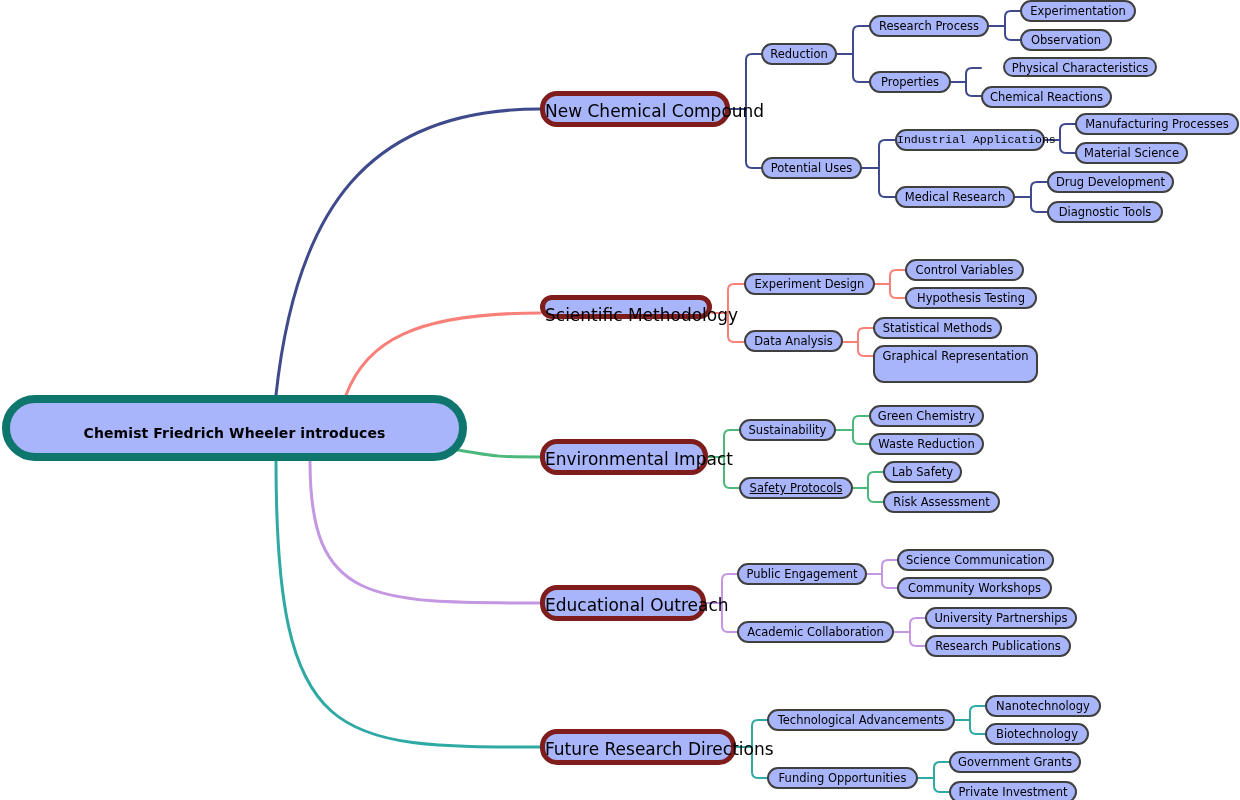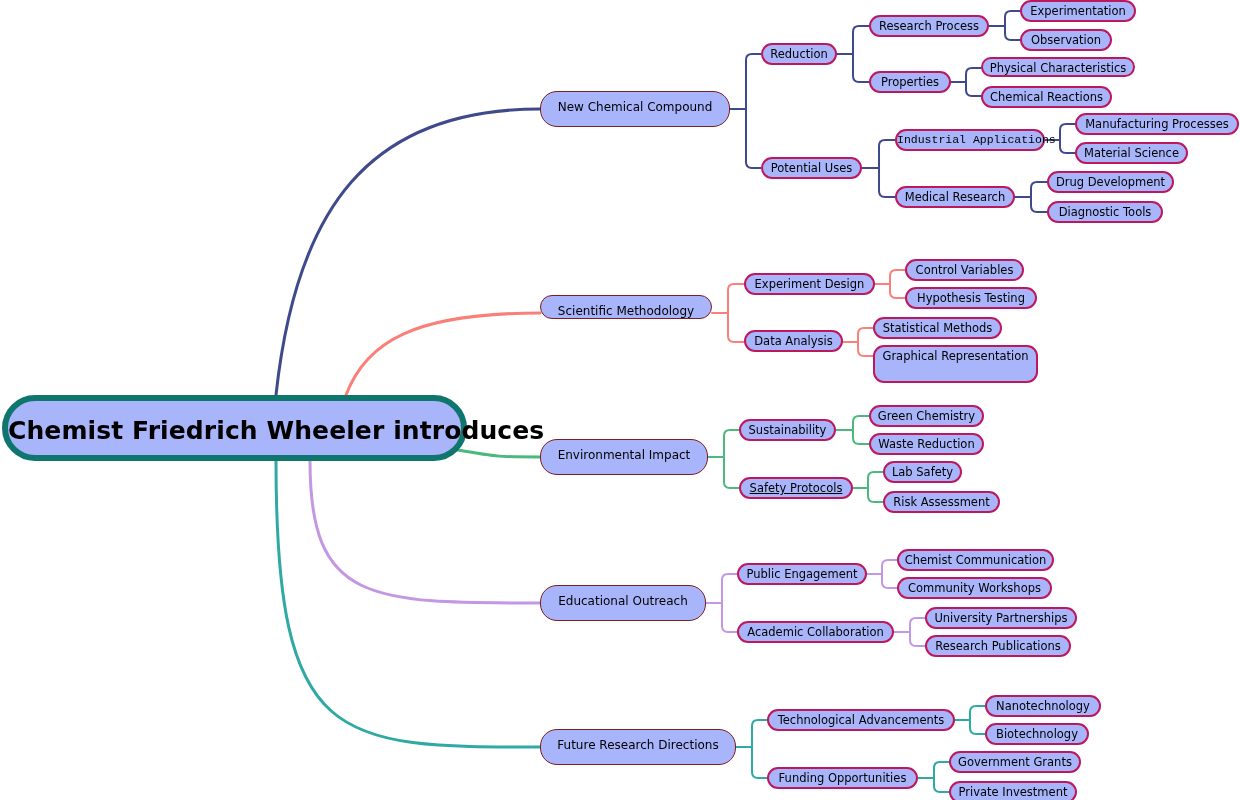--- a/index.html
+++ b/index.html
@@ -6,29 +6,29 @@
   body { width: 1240px; height: 800px; position: relative; overflow: hidden;
          font-family: "DejaVu Sans", sans-serif; }
   #canvas { position: absolute; left: 0; top: 0; width: 1240px; height: 800px; }
   .node {
     position: absolute; box-sizing: border-box;
     background: #a9b5fb; color: #000;
     white-space: nowrap; text-align: center;
     font-family: "DejaVu Sans", sans-serif;
   }
   .node.root {
-    border: 6px solid #0f766e; border-radius: 34px;
-    font-size: 25px; font-weight: bold; letter-spacing: 0.1px;
+    border: 8px solid #0f766e; border-radius: 34px;
+    font-size: 14px; font-weight: bold; letter-spacing: 0.1px;
   }
   .node.l1 {
-    border: 1px solid #7f1d1d; border-radius: 17px;
-    font-size: 12px;
+    border: 5px solid #7f1d1d; border-radius: 17px;
+    font-size: 17px;
   }
   .node.l2, .node.l3 {
-    border: 2px solid #be185d; border-radius: 11px;
+    border: 2px solid #404040; border-radius: 11px;
     font-size: 11.5px;
   }
   .node span { display: block; }
 </style>
 </head>
 <body>
 
 <svg id="canvas" xmlns="http://www.w3.org/2000/svg" width="1240" height="800">
     <path d="M 276 395 C 296 209.1 368.4 109 540 109" fill="none" stroke="#3f4a8c" stroke-width="3" stroke-linecap="round"></path>
     <path d="M 730 109 L 746 109" fill="none" stroke="#3f4a8c" stroke-width="2" stroke-linecap="round"></path>
@@ -105,21 +105,21 @@
     </div>
     <div class="node l3" style="left: 1020px; top: 0px; width: 116px; height: 22px; line-height: 18px;">
       <span>Experimentation</span>
     </div>
     <div class="node l3" style="left: 1020px; top: 29px; width: 92px; height: 22px; line-height: 18px;">
       <span>Observation</span>
     </div>
     <div class="node l3" style="left: 869px; top: 71px; width: 82px; height: 22px; line-height: 18px;">
       <span>Properties</span>
     </div>
-    <div class="node l3" style="left: 981px; top: 57px; width: 154px; height: 20px; line-height: 18px;">
+    <div class="node l3" style="left: 1003px; top: 57px; width: 154px; height: 20px; line-height: 18px;">
       <span>Physical Characteristics</span>
     </div>
     <div class="node l3" style="left: 981px; top: 86px; width: 131px; height: 22px; line-height: 18px;">
       <span>Chemical Reactions</span>
     </div>
     <div class="node l2" style="left: 761px; top: 157px; width: 101px; height: 22px; line-height: 18px;">
       <span>Potential Uses</span>
     </div>
     <div class="node l3" style="left: 895px; top: 129px; width: 150px; height: 22px; line-height: 18px; font-family: Liberation Mono, monospace;">
       <span>Industrial Applications</span>
@@ -181,21 +181,21 @@
     <div class="node l3" style="left: 883px; top: 491px; width: 117px; height: 22px; line-height: 18px;">
       <span>Risk Assessment</span>
     </div>
     <div class="node l1" style="left: 540px; top: 585px; width: 166px; height: 36px; line-height: 30px;">
       <span>Educational Outreach</span>
     </div>
     <div class="node l2" style="left: 737px; top: 563px; width: 130px; height: 22px; line-height: 18px;">
       <span>Public Engagement</span>
     </div>
     <div class="node l3" style="left: 897px; top: 549px; width: 157px; height: 22px; line-height: 18px;">
-      <span>Chemist Communication</span>
+      <span>Science Communication</span>
     </div>
     <div class="node l3" style="left: 897px; top: 577px; width: 155px; height: 22px; line-height: 18px;">
       <span>Community Workshops</span>
     </div>
     <div class="node l2" style="left: 737px; top: 621px; width: 157px; height: 22px; line-height: 18px;">
       <span>Academic Collaboration</span>
     </div>
     <div class="node l3" style="left: 925px; top: 607px; width: 152px; height: 22px; line-height: 18px;">
       <span>University Partnerships</span>
     </div>

